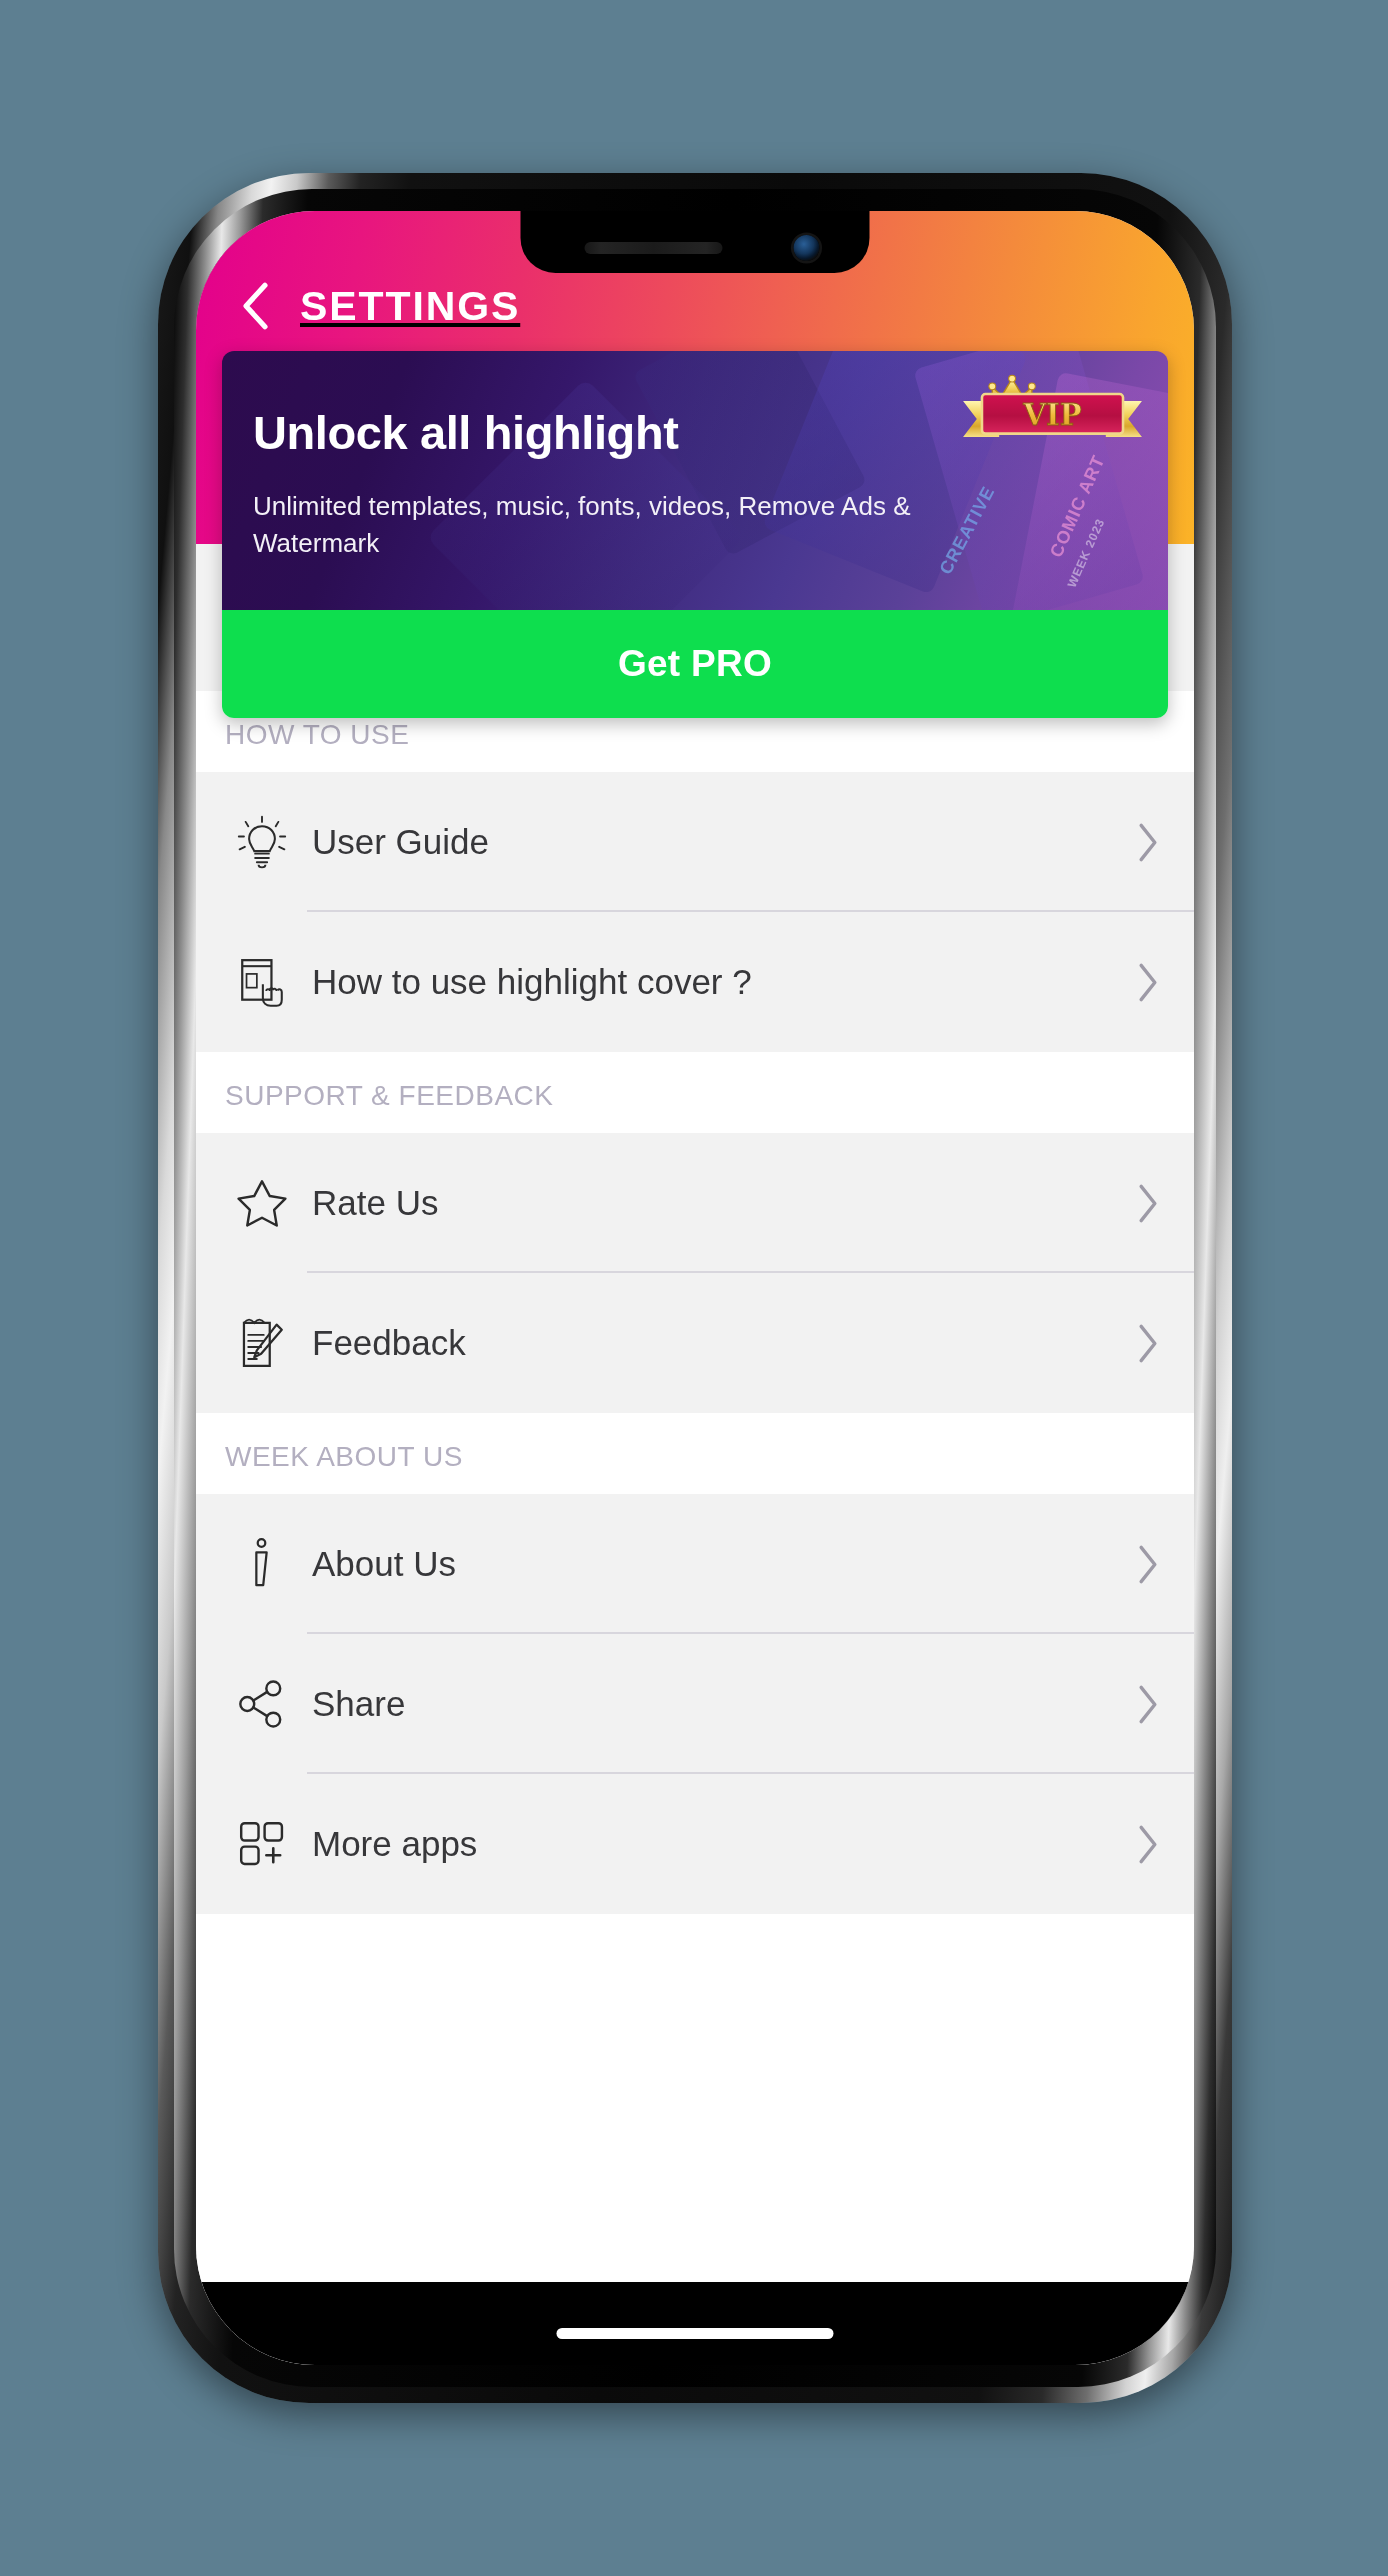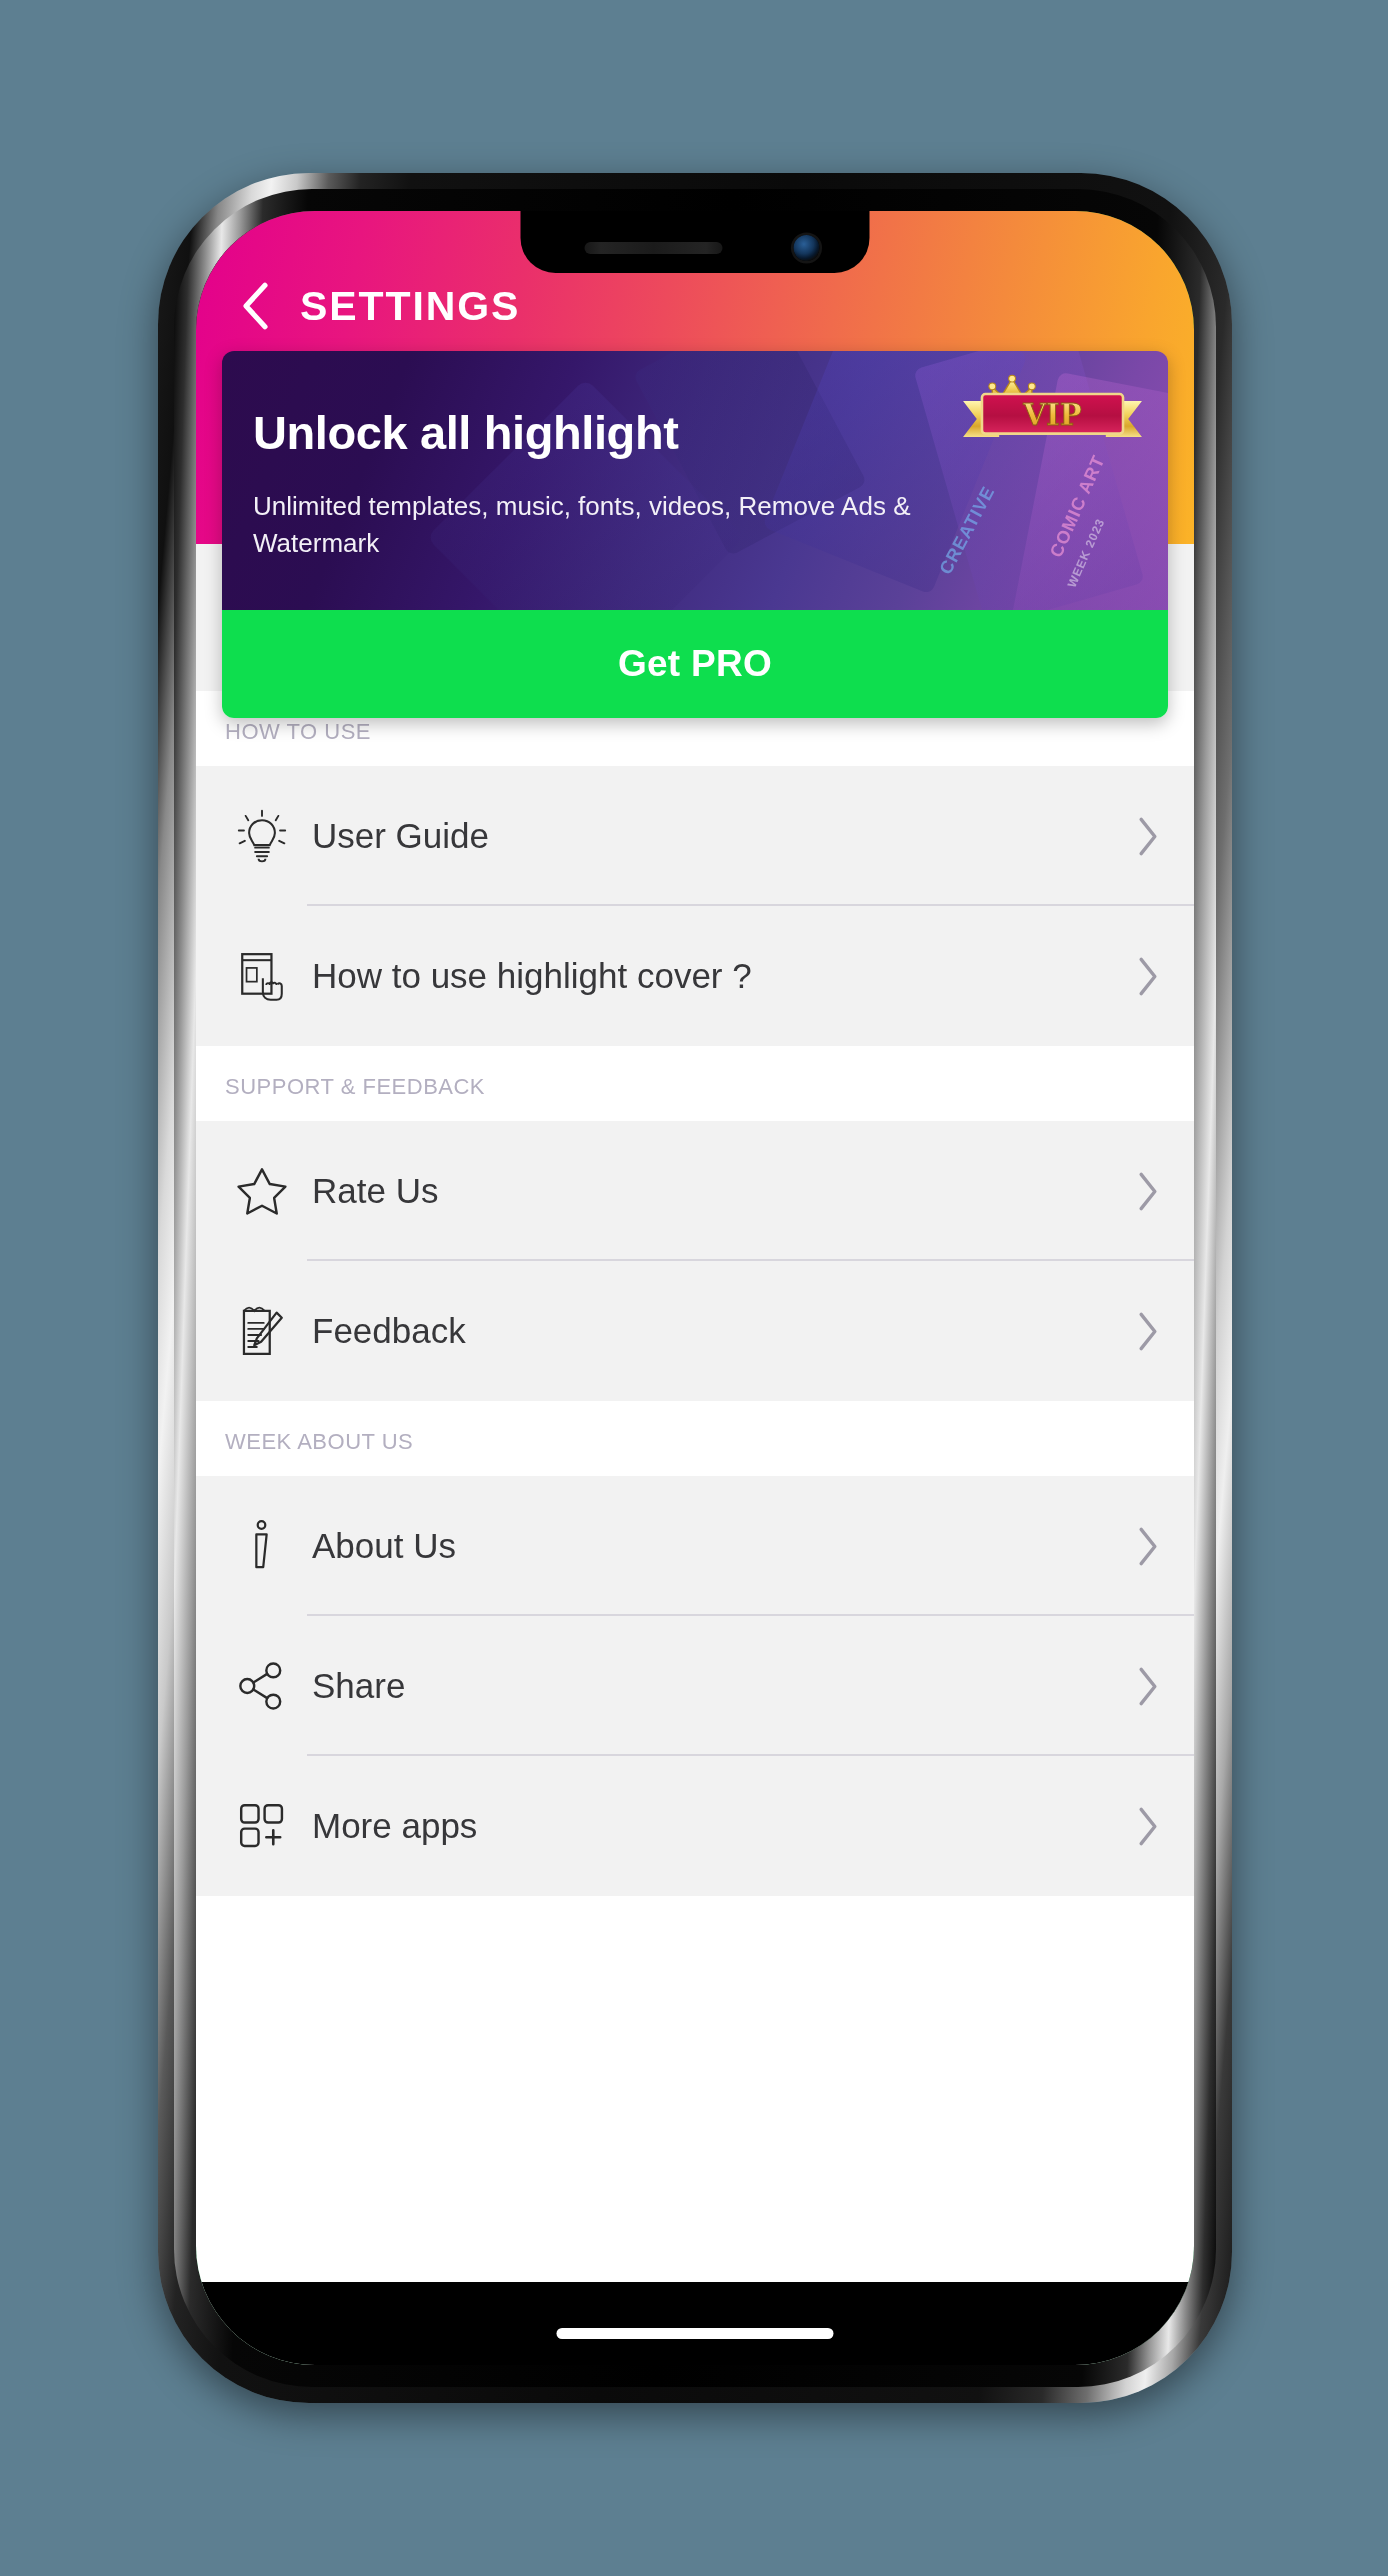--- a/index.html
+++ b/index.html
@@ -58,21 +58,21 @@
   #notch-camera {
     position:absolute; right:50px; top:24px; width:26px; height:26px;
     border-radius:50%;
     background:radial-gradient(circle at 40% 35%,#2a5f97 0%,#14365c 42%,#07182c 62%,#0c0c0c 76%,#111 100%);
     box-shadow:0 0 0 2.6px #141414;
   }
 
   
   #app-viewport {
     position:absolute; left:0; top:0; right:0; bottom:0;
-    overflow:hidden; background:#15803d;
+    overflow:hidden; background:#e5e5e5;text-decoration:underline;
   }
 
   
   #app-header {
     position:relative; height:333px;
     background:linear-gradient(100deg,#e3008c 0%,#e8157f 16%,#ea2f6b 32%,#ed4a5c 46%,#f06b4c 62%,#f48a3c 78%,#f9a52e 92%,#fbb327 100%);
     padding-top:50px;
     z-index:5;
   }
   #header-bar { display:flex; align-items:center; height:90px; padding-left:29px; }
@@ -132,21 +132,21 @@
   }
   #get-pro-label { color:#fff; font-size:37px; font-weight:700; letter-spacing:0.3px; }
 
   
   #settings-list { position:absolute; left:0; right:0; top:333px; bottom:0; background:#fff; }
 
   .section-header {
     background:#fff; padding:28px 29px 21px;
   }
   .section-header-label {
-    color:#b3afc0; font-size:22px; letter-spacing:0.5px; font-weight:400;
+    color:#b3afc0; font-size:28px; letter-spacing:0.5px; font-weight:400;
   }
 
   .row {
     display:flex; align-items:center;
     background:#f2f2f2; height:140px;
     padding:0 29px; position:relative; cursor:pointer;
   }
   .row.divided::after {
     content:""; position:absolute; left:111px; right:0; bottom:0;
     height:1.7px; background:#d8d6dd;

